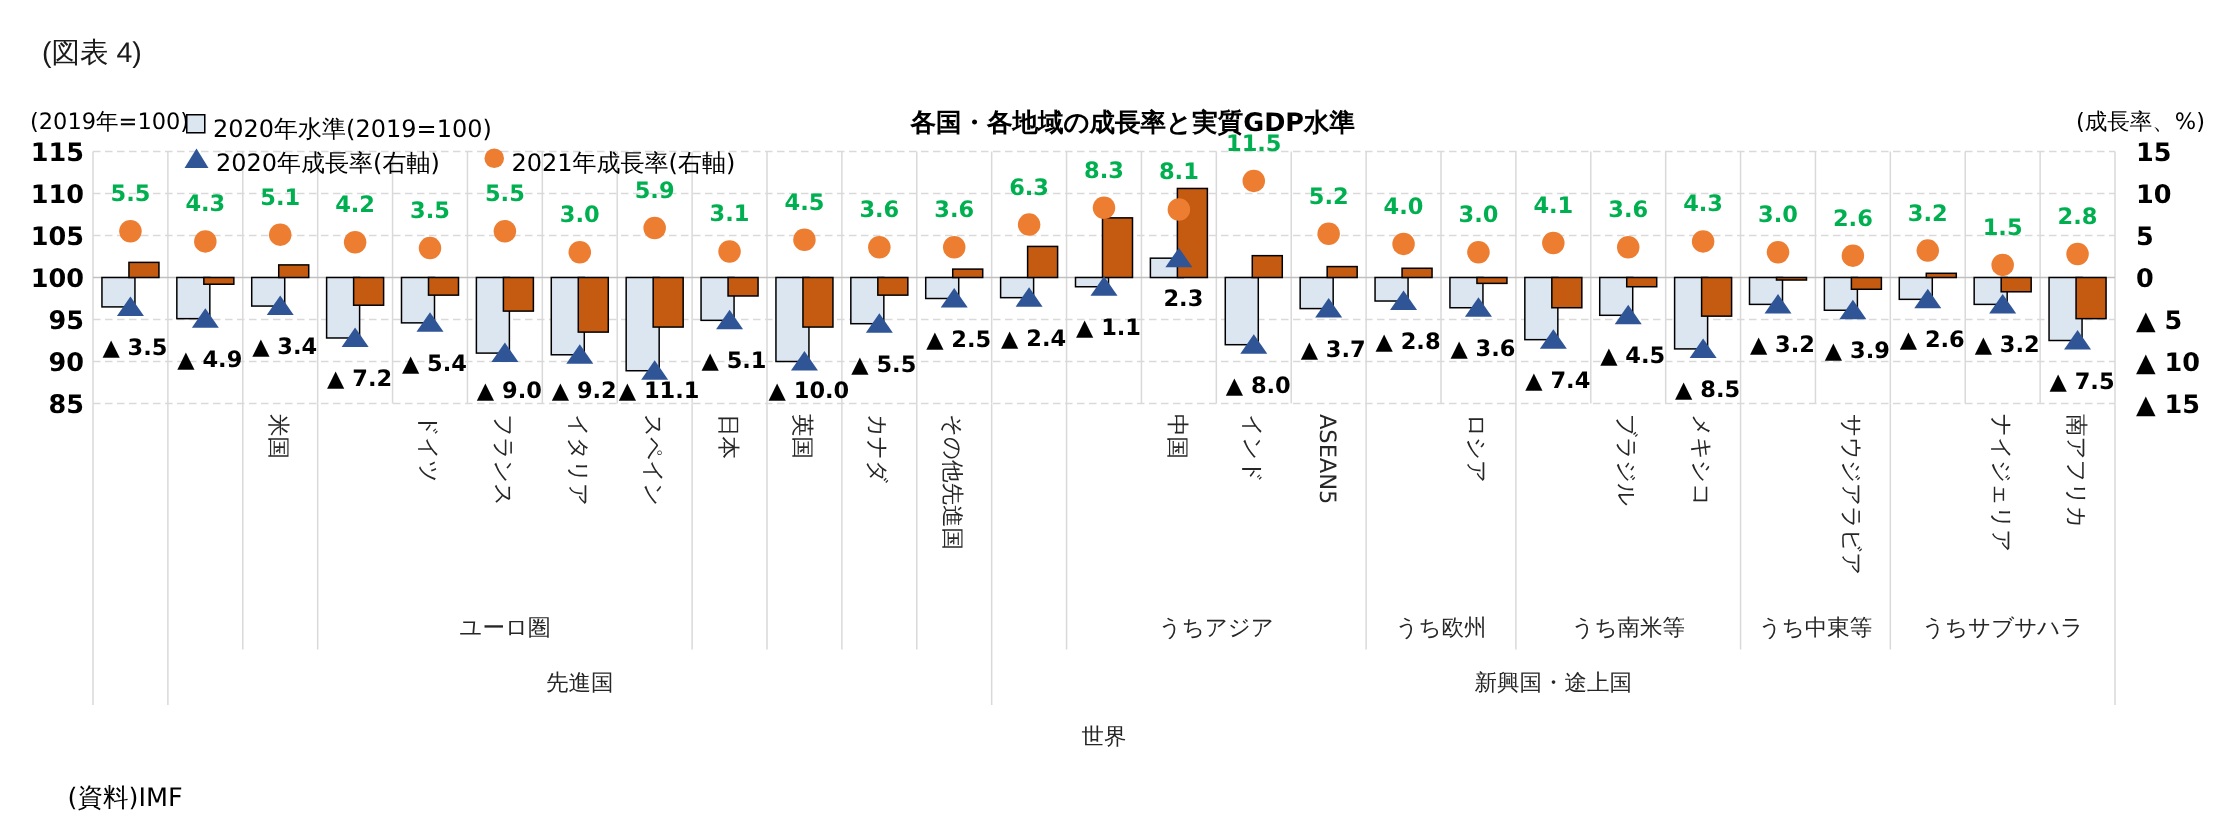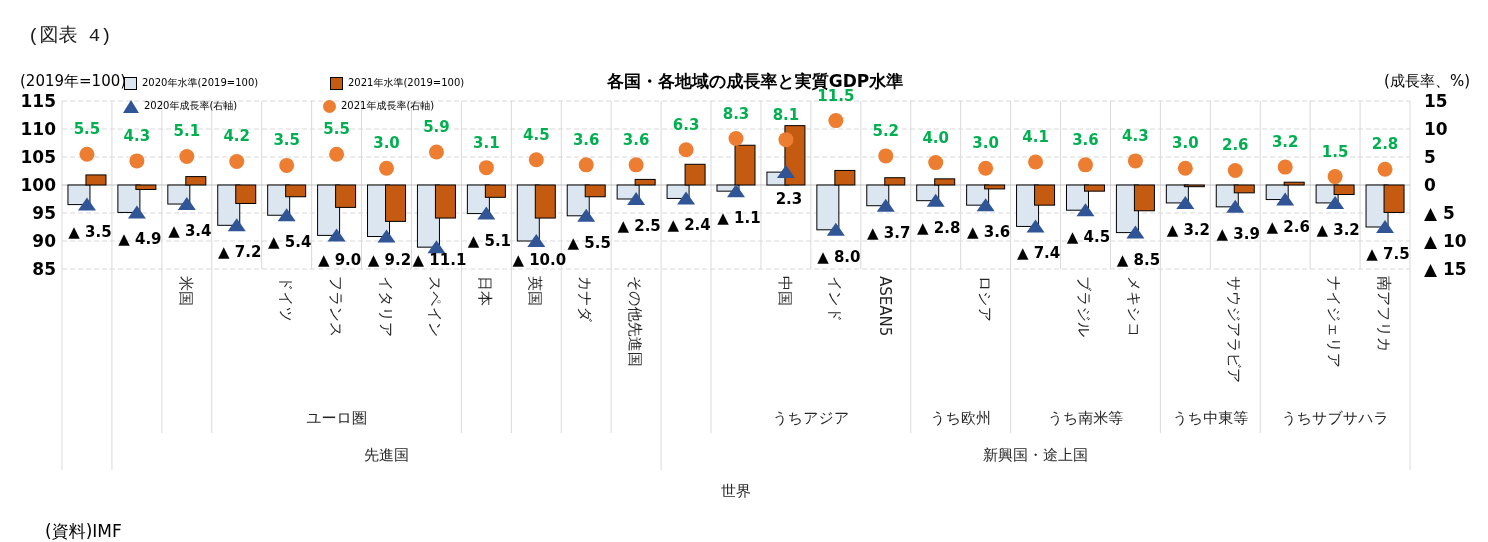--- a/index.html
+++ b/index.html
@@ -1,24 +1,24 @@
 <!DOCTYPE html>
 <html><head>
 <meta charset="utf-8">
 <style>
   html,body{margin:0;padding:0;background:#fff}
   #app{position:relative;width:1488px;height:542px;background:#fff;
        font-family:"DejaVu Sans",sans-serif;color:#000;overflow:hidden}
   .abs{position:absolute}
   #chart{left:0;top:0}
-  .fig-label{left:28px;top:22px;font-family:Liberation Mono, monospace;font-size:19px;color:#1a1a1a}
+  .fig-label{left:28px;top:22px;font-family:Liberation Sans, sans-serif;font-size:19px;color:#1a1a1a}
   .axis-title-left{left:20px;top:72px;font-size:15px}
   .axis-title-right{right:18px;top:72px;font-size:15px;text-align:left}
   .chart-title{left:607px;top:70px;font-size:17px;font-weight:700}
-  .litem{display:inline-flex;align-items:flex-end;gap:5px;font-size:10px;white-space:nowrap}
+  .litem{display:inline-flex;align-items:flex-start;gap:5px;font-size:16px;white-space:nowrap}
   .sw{display:inline-block}
   .sq{width:11px;height:11px;border:1px solid #000}
   .sq-light{background:#DCE6F1}
   .sq-orange{background:#C55A11}
   .tri{width:0;height:0;border-left:8px solid transparent;border-right:8px solid transparent;
        border-bottom:13px solid #2F5597}
   .dot{width:13px;height:13px;border-radius:50%;background:#ED7D31}
   .note{left:45px;font-size:17px}
   .note1{top:466px}
   .note2{top:520px}
@@ -285,24 +285,20 @@
 
   <div class="abs fig-label">(図表 4)</div>
   <div class="abs axis-title-left">(2019年=100)</div>
   <div class="abs axis-title-right">(成長率、%)</div>
   <div class="abs chart-title">各国・各地域の成長率と実質GDP水準</div>
 
   <div class="abs litem" style="left:124px;top:76px">
     <span class="sw sq sq-light"></span>
     <span>2020年水準(2019=100)</span>
   </div>
-  <div class="abs litem" style="left:330px;top:76px">
-    <span class="sw sq sq-orange"></span>
-    <span>2021年水準(2019=100)</span>
-  </div>
   <div class="abs litem" style="left:123px;top:99px">
     <span class="sw tri"></span>
     <span>2020年成長率(右軸)</span>
   </div>
   <div class="abs litem" style="left:323px;top:99px">
     <span class="sw dot"></span>
     <span>2021年成長率(右軸)</span>
   </div>
 
   <div class="abs note note2">(資料)IMF</div>

